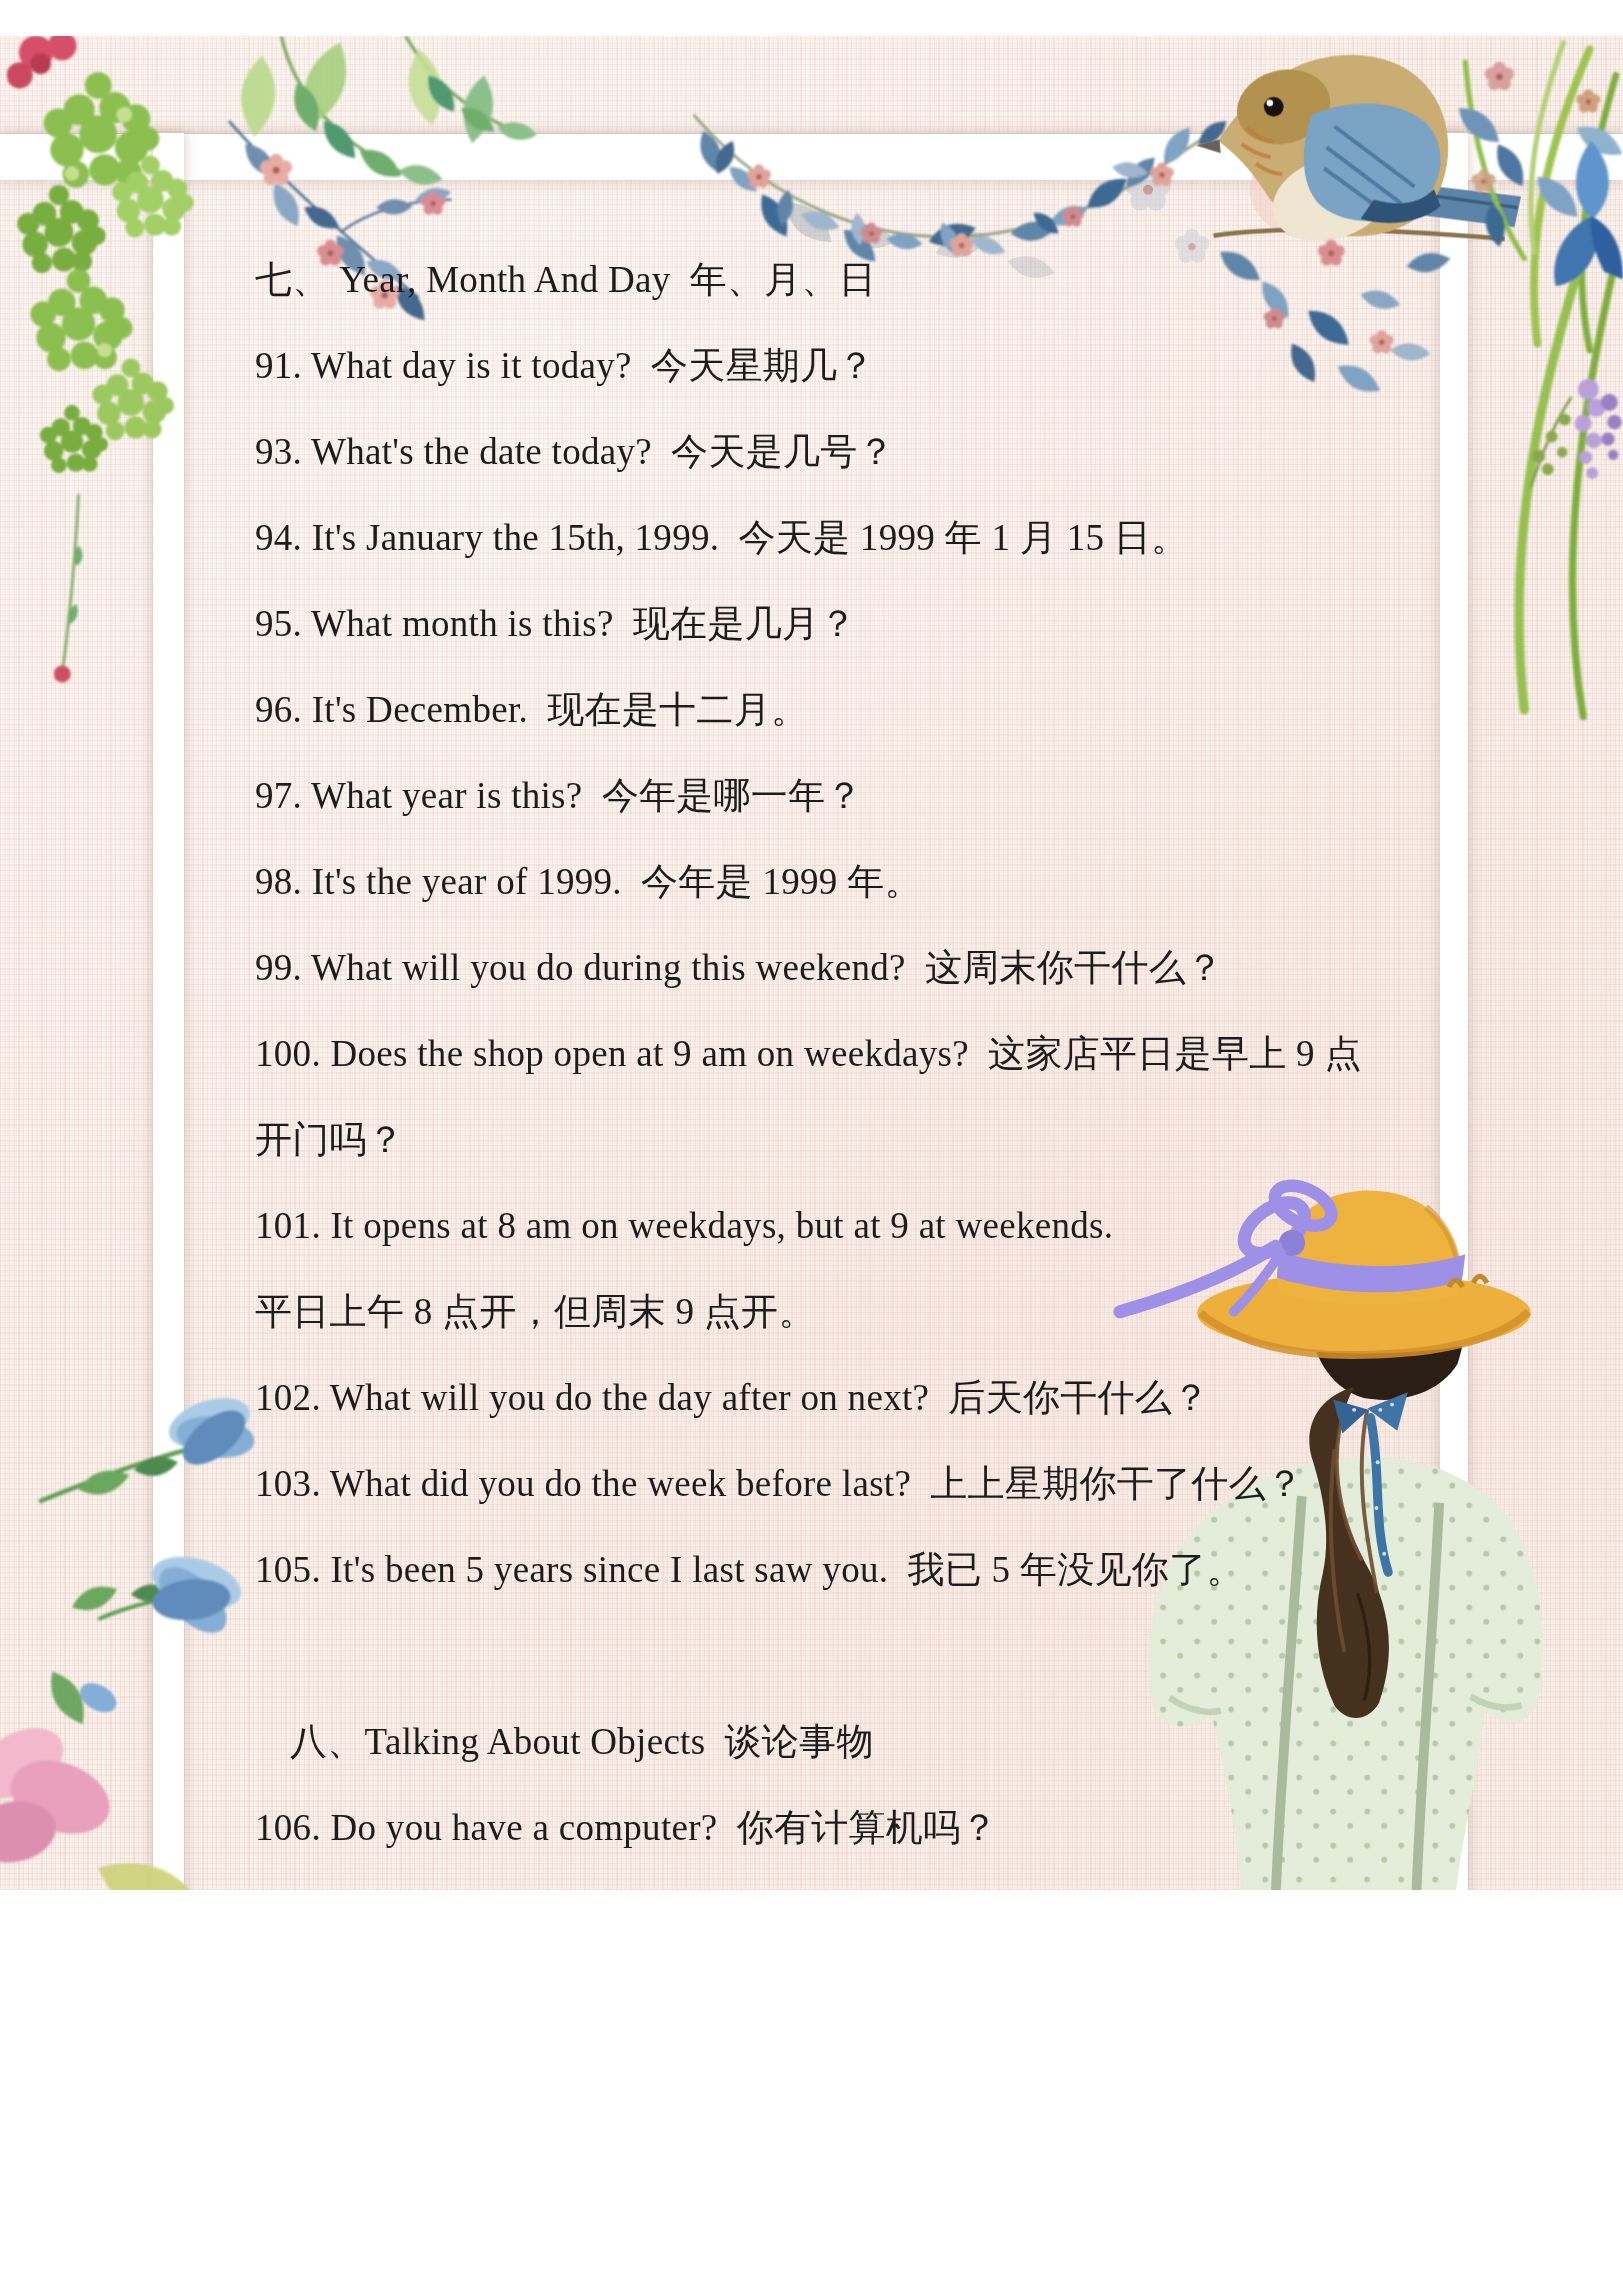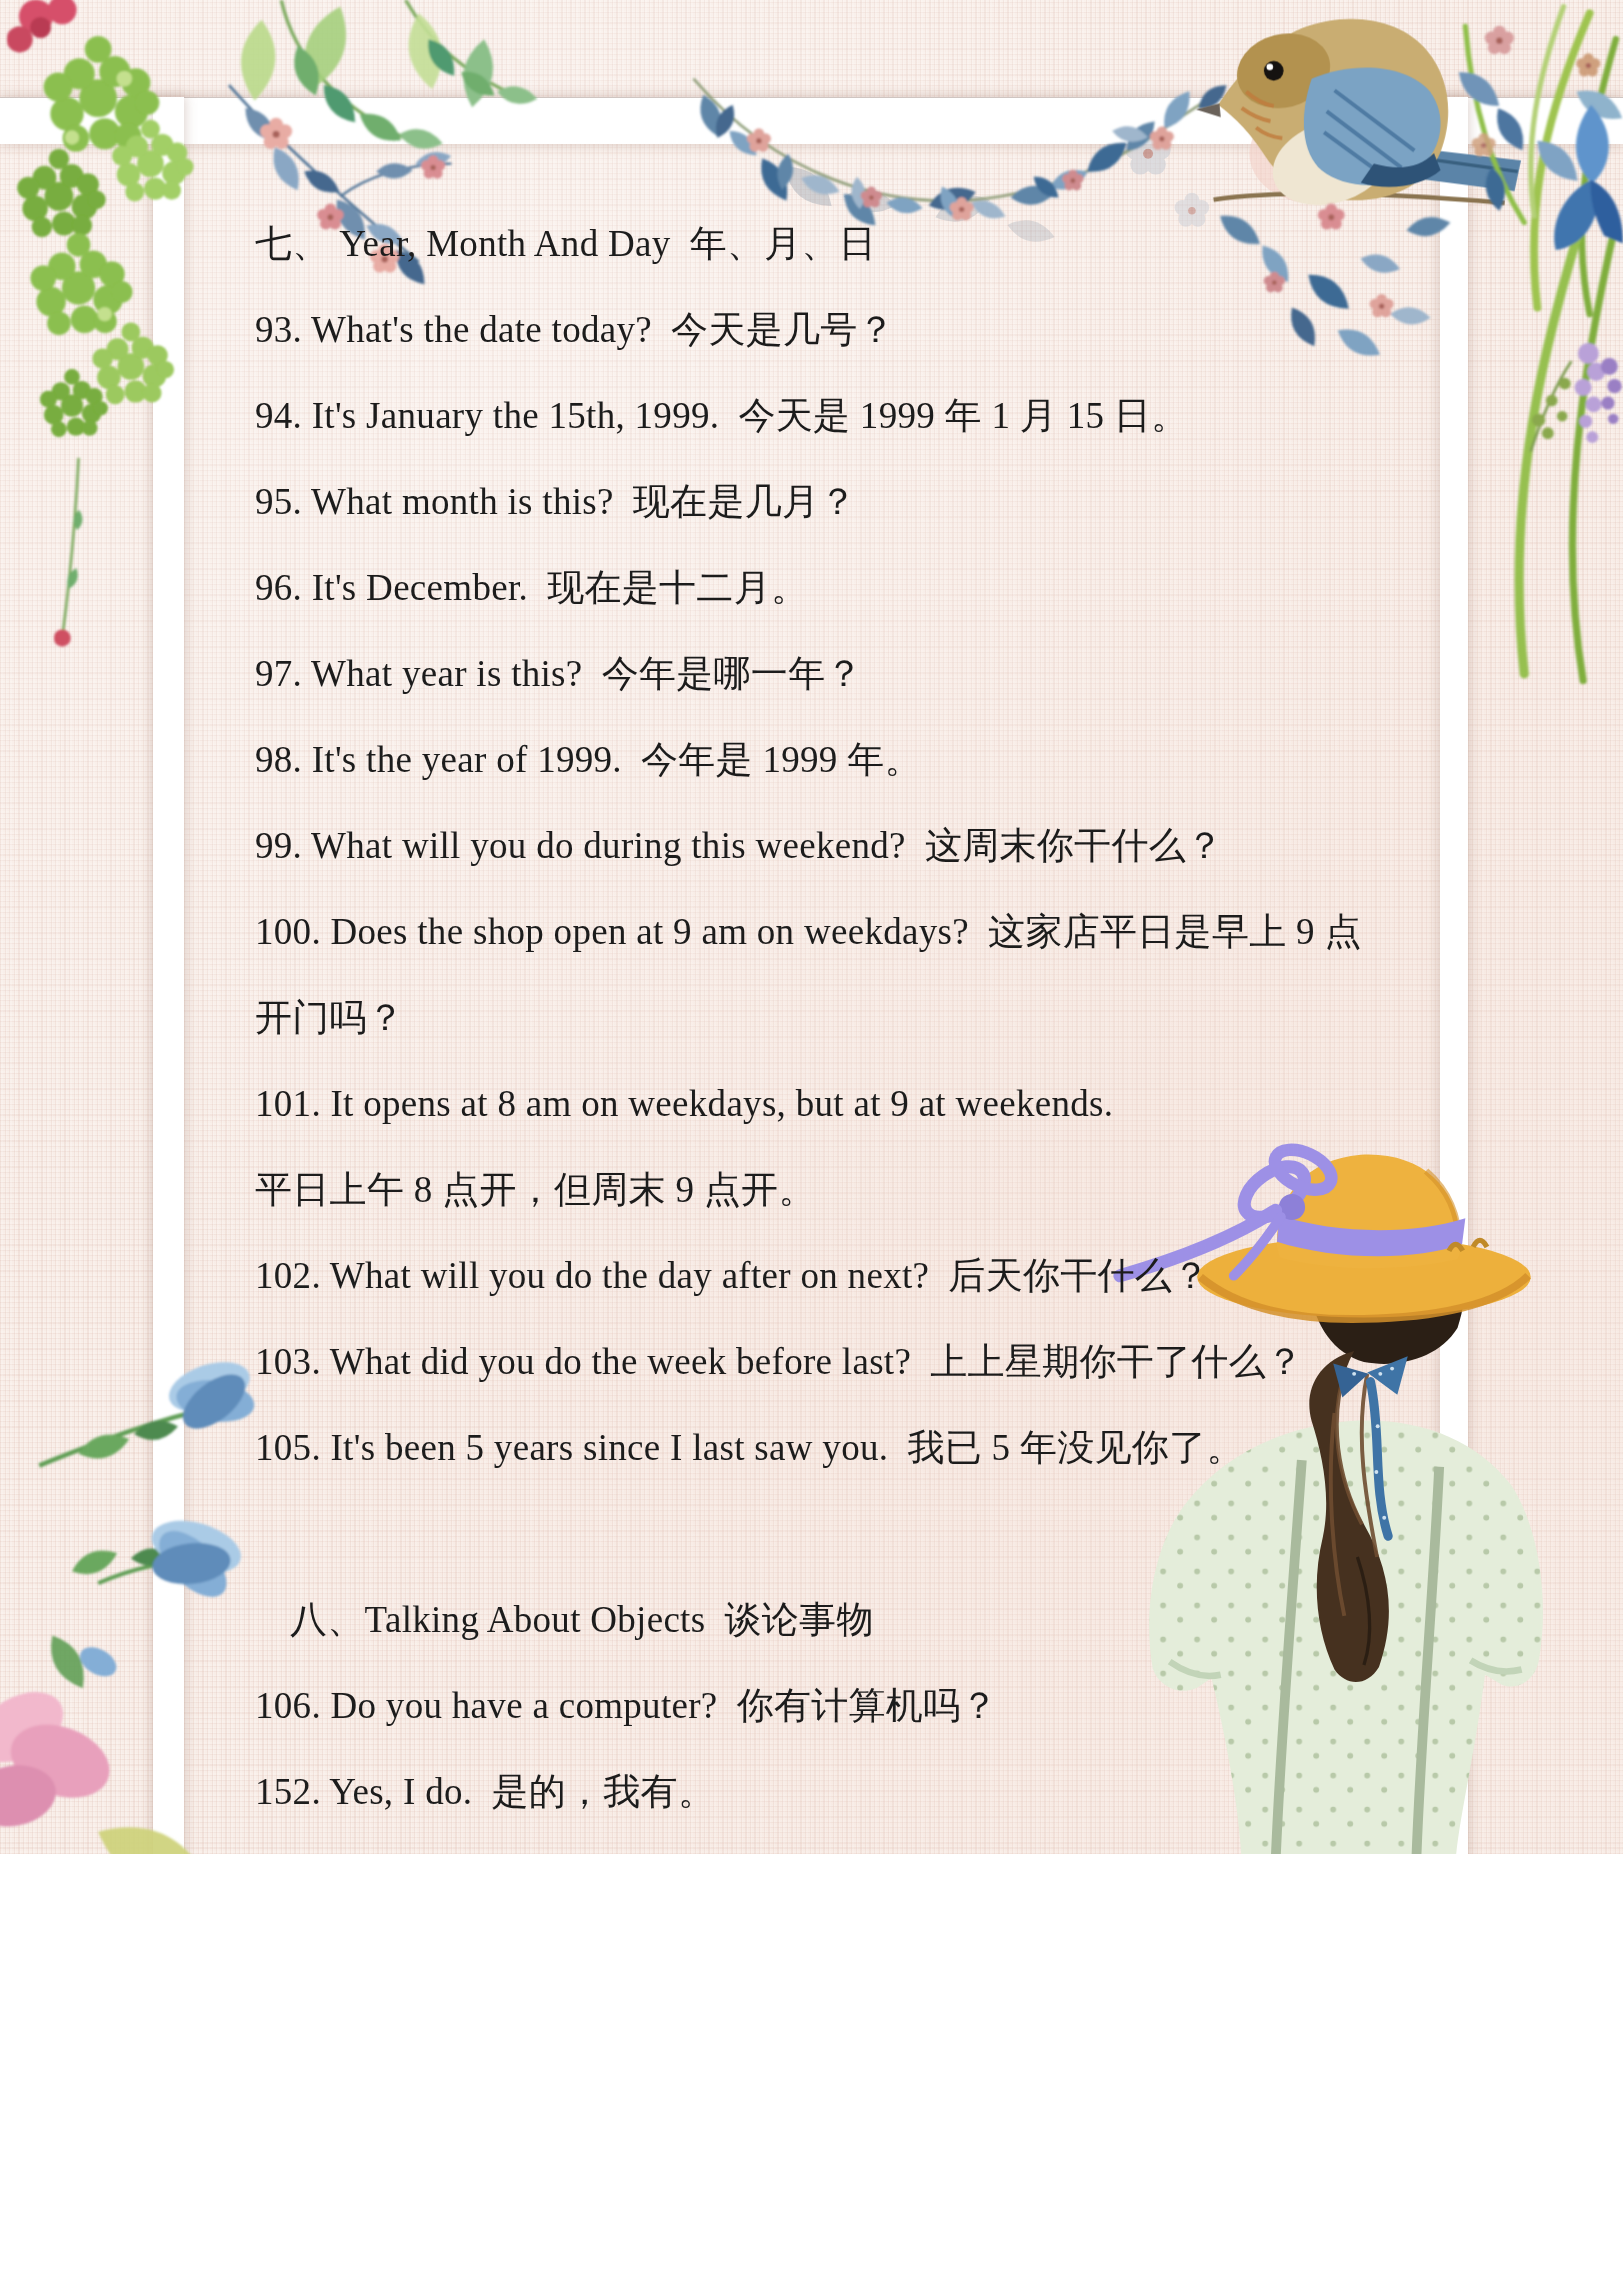--- a/index.html
+++ b/index.html
@@ -5,20 +5,21 @@
   html,body{margin:0;padding:0;}
   .canvas{
     position:relative;width:1623px;height:1854px;overflow:hidden;
     background-color:#f8ede7;
     background-image:
       radial-gradient(circle at 30% 18%, rgba(255,255,255,.30), transparent 55%),
       radial-gradient(circle at 75% 70%, rgba(243,220,210,.35), transparent 60%),
       repeating-linear-gradient(90deg, rgba(223,192,182,.26) 0 1.3px, rgba(255,255,255,.16) 1.3px 2.6px, transparent 2.6px 4.6px),
       repeating-linear-gradient(0deg, rgba(223,192,182,.22) 0 1.3px, rgba(255,255,255,.14) 1.3px 2.6px, transparent 2.6px 5.2px);
     font-family:"Liberation Serif","DejaVu Serif",serif;
+    margin-top:36px;
   }
   .band{position:absolute;background:#ffffff;z-index:1;box-shadow:0 0 11.8px 1.3px rgba(158,122,108,.34);}
   .band-top{left:0;right:0;top:97px;height:46px;border-top:1.3px solid rgba(128,102,92,.38);}
   .band-bottom{left:0;right:0;top:2171px;height:44px;border-bottom:1.3px solid rgba(128,102,92,.25);}
   .band-left{left:153px;width:31px;top:97px;height:2119px;}
   .band-right{left:1440px;width:27.5px;top:97px;height:2119px;}
   .deco{position:absolute;left:0;top:0;z-index:2;}
   .text-layer{position:absolute;left:255px;top:201px;z-index:3;}
   .line{
     height:86px;line-height:86px;white-space:pre;
@@ -489,20 +490,21 @@
             <circle cx="42" cy="40" r="4"></circle>
           </g>
       <ellipse cx="0" cy="0" rx="10" ry="28" fill="#24527f"></ellipse>
       <path d="M-4 -26 C-20 -50 -40 -62 -60 -66 M2 -26 C-4 -54 -14 -72 -30 -82" stroke="#24527f" stroke-width="3.5" fill="none"></path>
     </g>
   </svg>
   </div>
 
   <div class="text-layer">
     <div class="line">七、 Year, Month And Day  年、月、日</div>
+    <div class="line">91. What day is it today?  今天星期几？</div>
     <div class="line">93. What's the date today?  今天是几号？</div>
     <div class="line">94. It's January the 15th, 1999.  今天是 1999 年 1 月 15 日。</div>
     <div class="line">95. What month is this?  现在是几月？</div>
     <div class="line">96. It's December.  现在是十二月。</div>
     <div class="line">97. What year is this?  今年是哪一年？</div>
     <div class="line">98. It's the year of 1999.  今年是 1999 年。</div>
     <div class="line">99. What will you do during this weekend?  这周末你干什么？</div>
     <div class="line">100. Does the shop open at 9 am on weekdays?  这家店平日是早上 9 点</div>
     <div class="line">开门吗？</div>
     <div class="line">101. It opens at 8 am on weekdays, but at 9 at weekends.</div>

